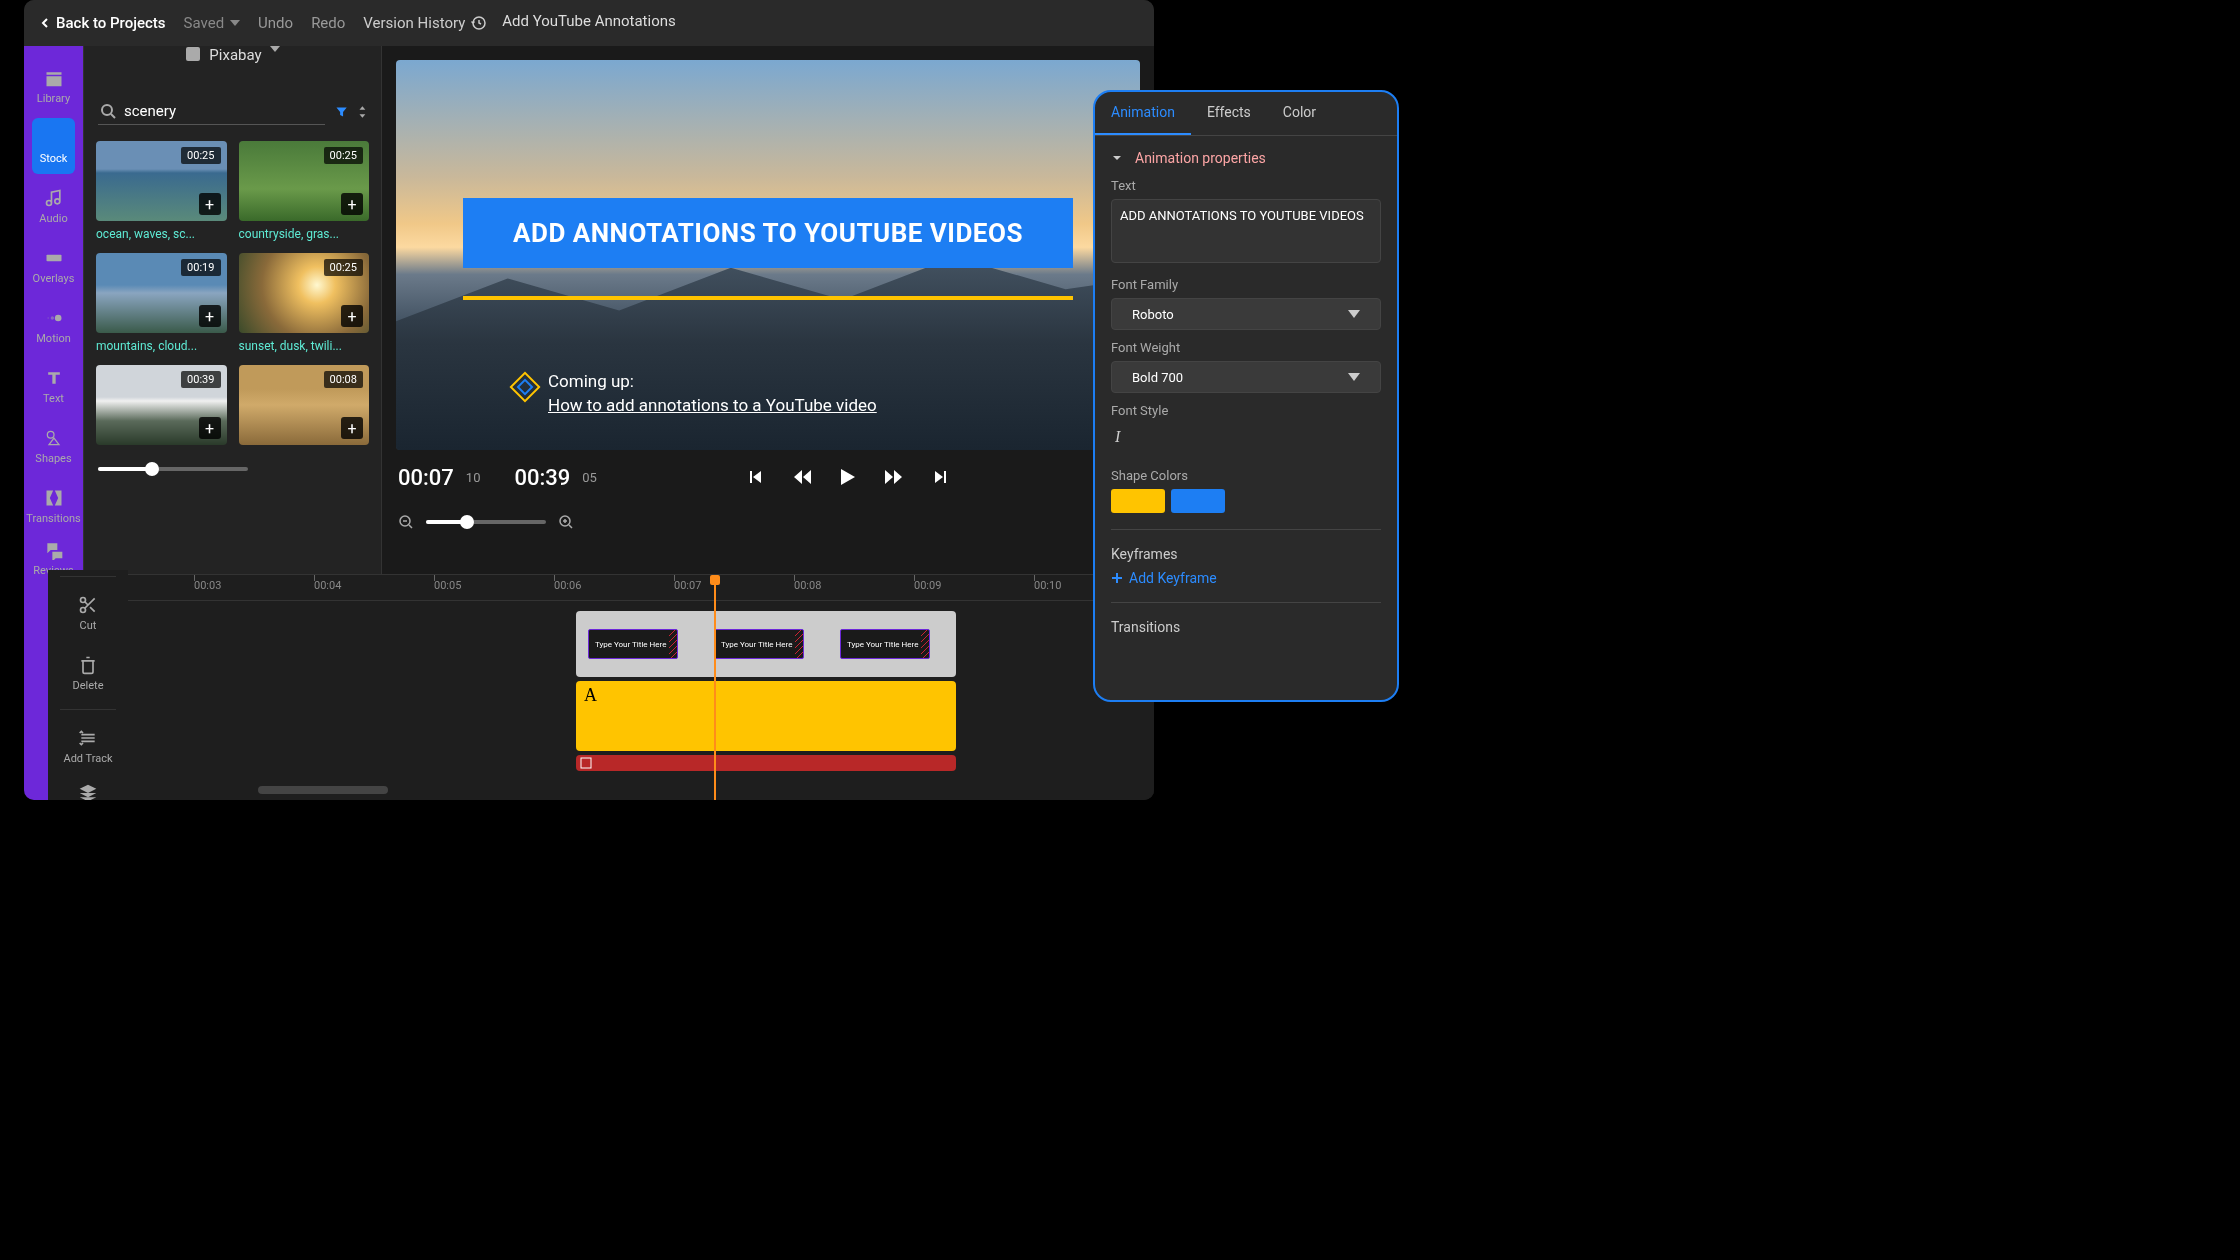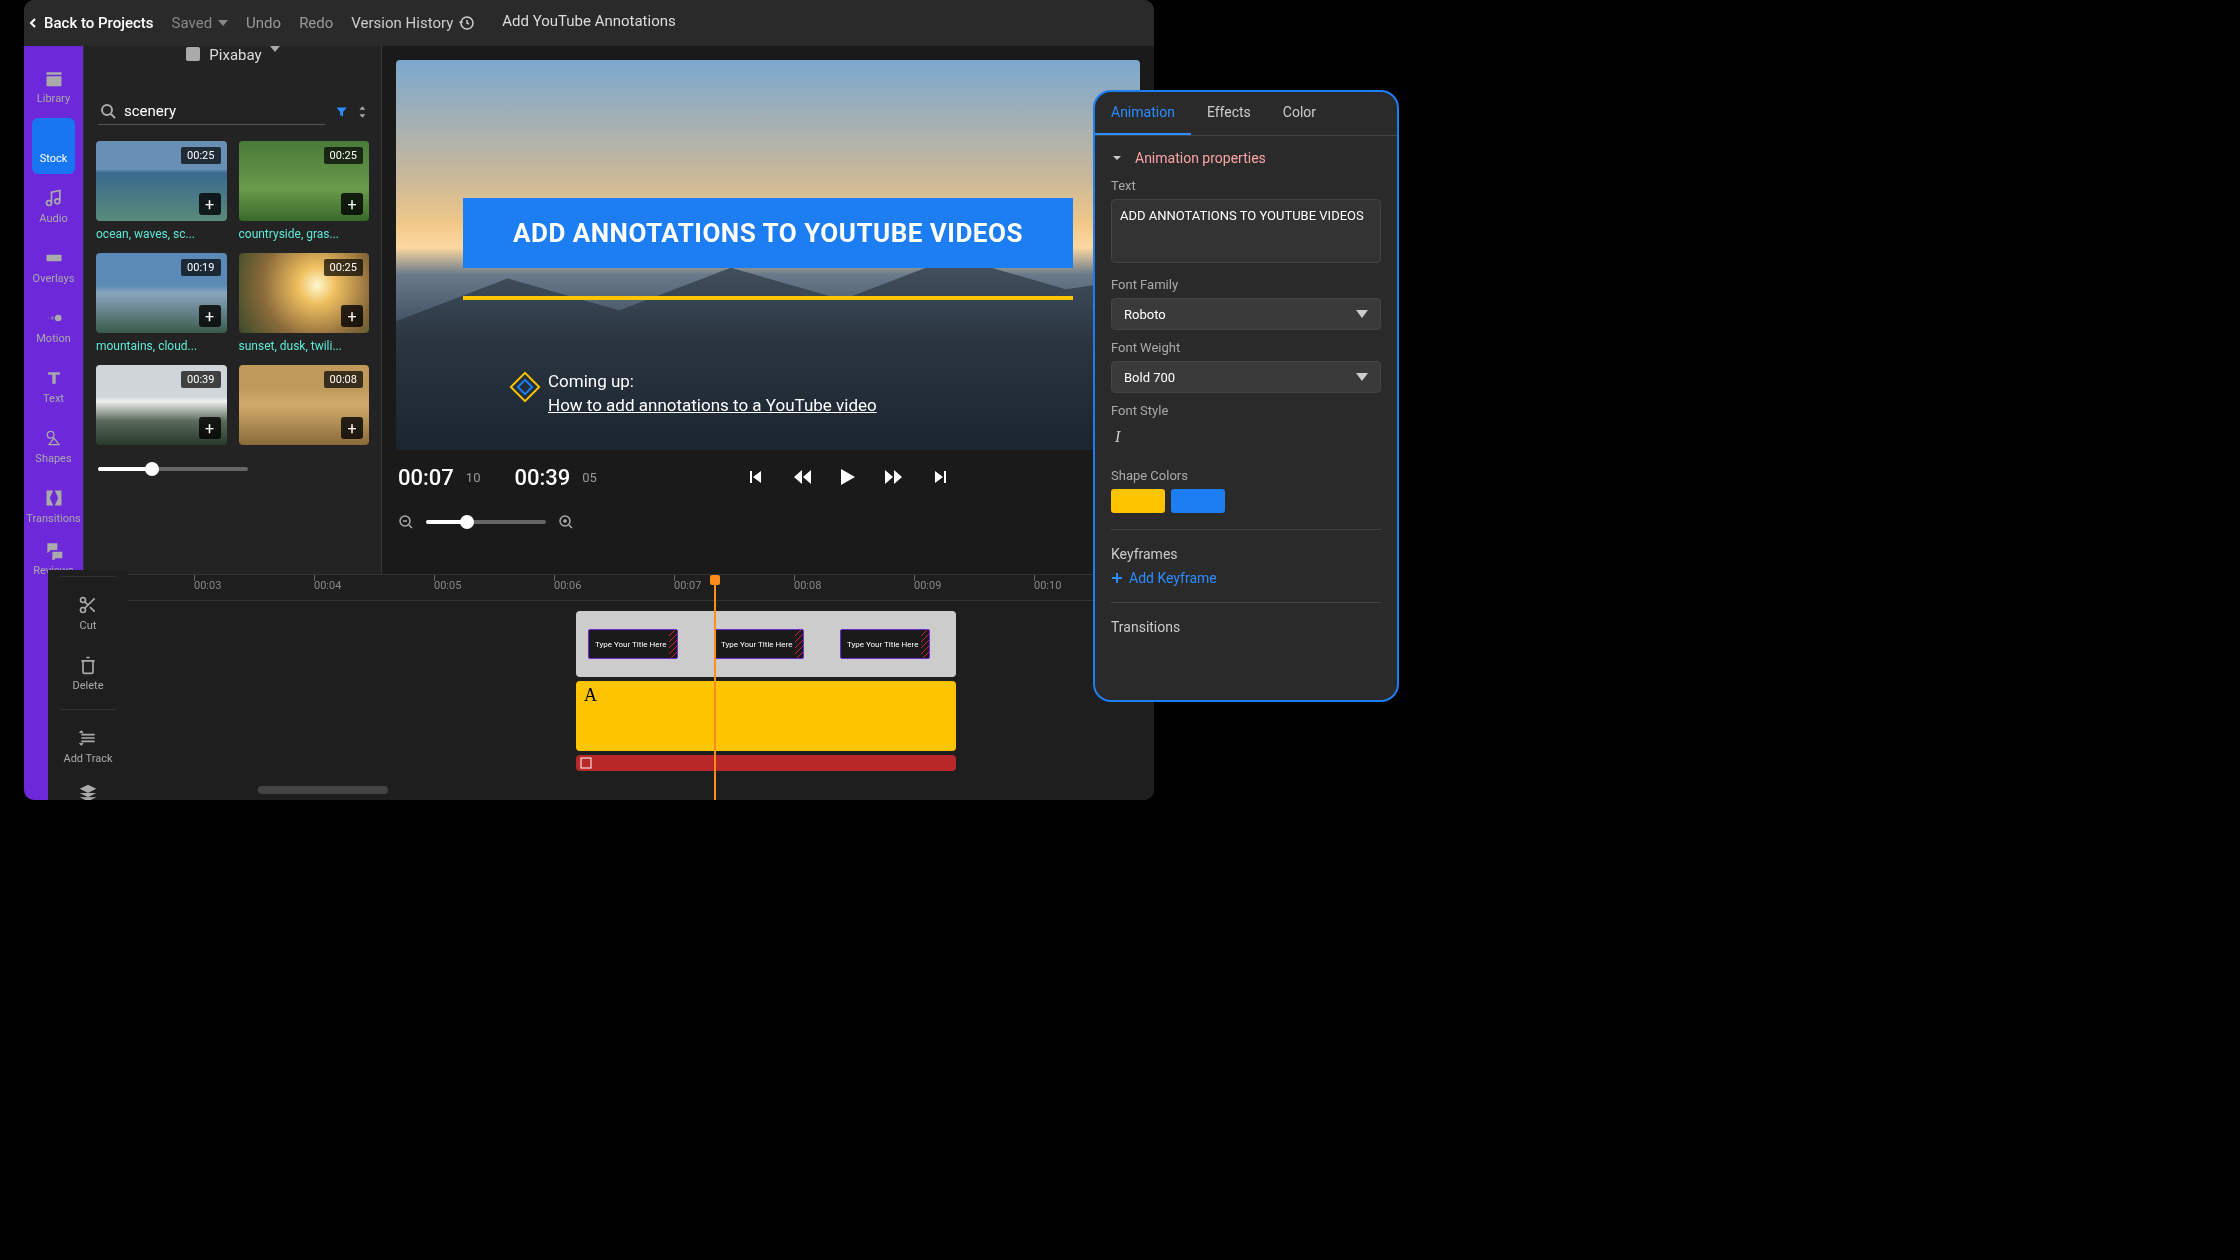--- a/index.html
+++ b/index.html
@@ -1,18 +1,18 @@
 <!DOCTYPE html>
 <html><head>
 <meta charset="utf-8">
 <style>
 *{margin:0;padding:0;box-sizing:border-box;font-family:-apple-system,BlinkMacSystemFont,'Segoe UI',Roboto,sans-serif}
 body{background:#000;width:1493px;height:840px;overflow:hidden;position:relative}
 .app{position:absolute;left:24px;top:0;width:1130px;height:800px;background:#1e1e1e;border-radius:10px;display:flex;flex-direction:column;overflow:hidden}
-.topbar{height:46px;background:#2a2a2a;display:flex;align-items:center;padding:0 4px;color:#ccc;font-size:15px;gap:18px}
+.topbar{height:46px;background:#2a2a2a;display:flex;align-items:center;padding:0 16px;color:#ccc;font-size:15px;gap:18px}
 .back-link{display:flex;align-items:center;gap:6px;color:#fff;font-weight:500;cursor:pointer}
 .back-link svg{width:10px;height:10px}
 .saved{color:#888;display:flex;align-items:center;gap:6px}
 .history-item{color:#ccc;display:flex;align-items:center;gap:6px}
 .project-title{position:absolute;left:50%;transform:translateX(-50%);color:#ddd;top:12px}
 .body{display:flex;flex:1;overflow:hidden}
 .sidebar{width:60px;background:#6d28d9;display:flex;flex-direction:column;padding-top:10px;border-right:1px solid #333}
 .side-btn{display:flex;flex-direction:column;align-items:center;justify-content:center;height:56px;color:#aaa;font-size:11px;gap:4px;cursor:pointer;border-radius:6px;margin:2px 8px}
 .side-btn.active{background:#1976f2;color:#fff}
 .side-btn svg{width:20px;height:20px}
@@ -66,21 +66,21 @@
 .track-letter{font-size:18px;font-family:serif;padding:4px 8px}
 .side-panel{width:80px;position:absolute;left:24px;top:570px;background:#1e1e1e;display:flex;flex-direction:column;border-radius:0 0 0 10px}
 .inspector{position:absolute;right:94px;top:90px;width:306px;height:612px;background:#2a2a2a;border:2px solid #1d7ef3;border-radius:18px;padding:0;overflow:hidden;z-index:100}
 .insp-tabs{display:flex;height:44px;border-bottom:1px solid #444}
 .insp-tab{flex:0 0 auto;padding:12px 16px;color:#ccc;font-size:14px;cursor:pointer}
 .insp-tab.active{color:#2c8cff;border-bottom:2px solid #2c8cff}
 .insp-body{padding:14px 16px;overflow-y:auto;height:calc(100% - 44px)}
 .insp-section{display:flex;align-items:center;gap:12px;color:#fca5a5;font-size:14px;margin-bottom:12px}
 .insp-label{color:#aaa;font-size:13px;margin:10px 0 6px}
 .insp-textarea{width:100%;height:64px;background:#333;border:1px solid #444;border-radius:4px;color:#fff;padding:8px;font-size:13px;resize:none}
-.insp-select{width:100%;height:32px;background:#3a3a3a;border:1px solid #444;border-radius:4px;color:#fff;padding:0 12px;font-size:13px;display:flex;align-items:center;justify-content:space-between}
+.insp-select{width:100%;height:32px;background:#3a3a3a;border:1px solid #444;border-radius:4px;color:#fff;padding:0 20px;font-size:13px;display:flex;align-items:center;justify-content:space-between}
 .italic-i{font-family:serif;font-style:italic;font-size:16px;color:#ccc;padding:4px}
 .color-swatches{display:flex;gap:6px;margin-top:6px}
 .swatch{width:54px;height:24px;border-radius:3px}
 .insp-divider{height:1px;background:#444;margin:16px 0}
 .keyframe-link{color:#2c8cff;font-size:14px;display:flex;align-items:center;gap:6px;cursor:pointer;margin-top:8px}
 .hscroll{position:absolute;bottom:6px;left:130px;width:130px;height:8px;background:#444;border-radius:4px}
 </style>
 </head>
 <body>
 

